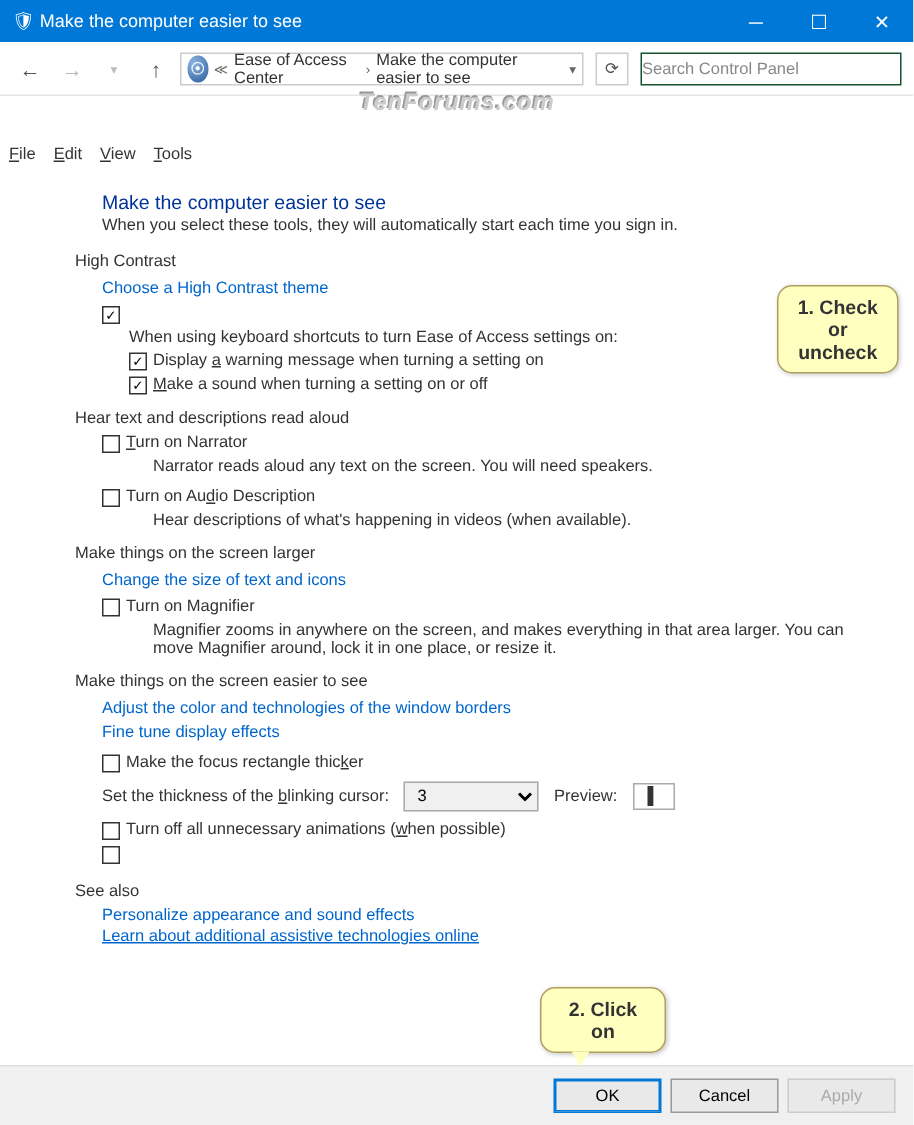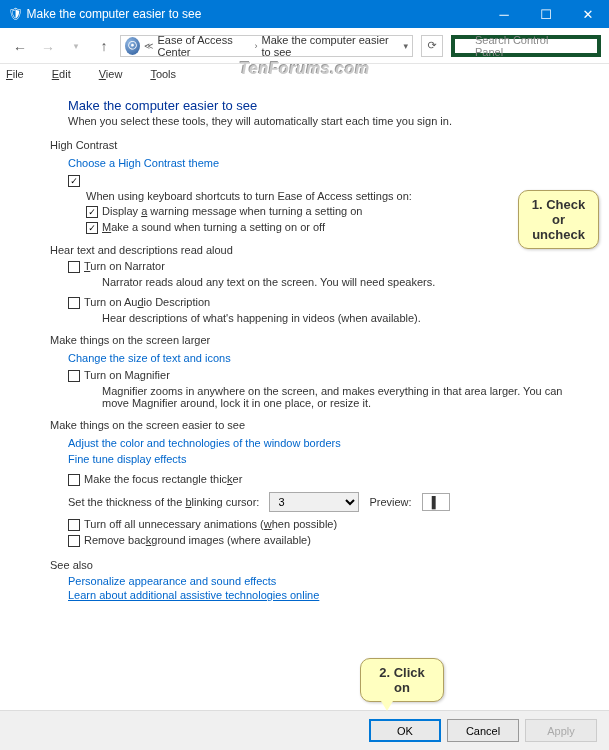--- a/index.html
+++ b/index.html
@@ -9,22 +9,22 @@
 .titlebar .winbtns { display: flex; }
 .titlebar .winbtn { width: 42px; height: 28px; display: flex; align-items: center; justify-content: center; font-size: 13px; }
 .titlebar .winbtn.closebtn { background: transparent; }
 .navbar { height: 36px; display: flex; align-items: center; padding: 0 8px; border-bottom: 1px solid #e5e5e5; gap: 4px; }
 .navarrow { width: 24px; height: 24px; display: flex; align-items: center; justify-content: center; color: #555; border-radius: 2px; font-size: 14px; }
 .navarrow.disabled { color: #bbb; }
 .bc-icon { width: 18px; height: 18px; background: radial-gradient(circle at 30% 30%, #8eb5e2, #2a5a9a); border-radius: 50%; display: inline-flex; align-items: center; justify-content: center; color: #fff; font-size: 10px; }
 .breadcrumbs { display: flex; align-items: center; border: 1px solid #ccc; height: 22px; flex: 1; padding: 0 4px; font-size: 11px; gap: 4px; color: #333; }
 .breadcrumbs .sepchev { color: #666; font-size: 9px; }
 .refreshbtn { width: 22px; height: 22px; border: 1px solid #ccc; display: flex; align-items: center; justify-content: center; margin-left: 4px; color: #555; }
-.search { width: 150px; height: 22px; border: 4px solid #14532d; margin-left: 4px; padding: 0 20px; font-size: 11px; color: #888; display: flex; align-items: center; }
-.menubar { height: 20px; display: flex; align-items: center; padding: 0 6px; gap: 28px; font-size: 11px; color: #333; }
+.search { width: 174px; height: 22px; border: 1px solid #14532d; margin-left: 4px; padding: 0 0; font-size: 11px; color: #888; display: flex; align-items: center; }
+.menubar { height: 20px; display: flex; align-items: center; padding: 0 6px; gap: 12px; font-size: 11px; color: #333; margin-top: 29px; }
 .menubar span u { text-decoration: underline; }
 .watermark { position: absolute; top: 60px; left: 50%; transform: translateX(-50%); color: #ccc; font-size: 16px; font-weight: bold; font-style: italic; letter-spacing: 0.5px; text-shadow: 1px 1px 0 #fff, -1px -1px 0 #999; pointer-events: none; }
 .content { padding: 14px 28px 0 68px; color: #333; }
 .heading { color: #003399; font-size: 13px; font-weight: normal; margin-bottom: 2px; }
 .subhead { font-size: 11px; color: #333; margin-bottom: 12px; }
 .section-title { font-size: 11px; color: #333; margin: 10px 0 4px -18px; }
 .link { color: #0066cc; font-size: 11px; cursor: pointer; display: inline-block; margin: 2px 0; }
 .chkrow { display: flex; align-items: flex-start; gap: 4px; margin: 3px 0; font-size: 11px; }
 .chkrow .box { width: 12px; height: 12px; border: 1px solid #333; background: #fff; display: inline-flex; align-items: center; justify-content: center; font-size: 10px; line-height: 1; flex-shrink: 0; margin-top: 1px; }
 .chkrow .box.checked::before { content: "✓"; color: #000; font-size: 9px; }
@@ -136,21 +136,20 @@
     <select><option>3</option></select>
     <span>Preview:</span>
     <span class="preview-box">▌</span>
   </div>
   <div class="chkrow">
     <span class="box"></span>
     <span>Turn off all unnecessary animations (<u>w</u>hen possible)</span>
   </div>
   <div class="chkrow">
     <span class="box"></span>
-    <span>Remove bac<u>k</u>ground images (where available)</span>
   </div>
 
   <div class="seealso">
     <span>See also</span>
     <span class="link" style="margin-top:4px;">Personalize appearance and sound effects</span>
     <span class="link" style="text-decoration:underline;">Learn about additional assistive technologies online</span>
   </div>
 </div>
 
 <div class="bottombar">

